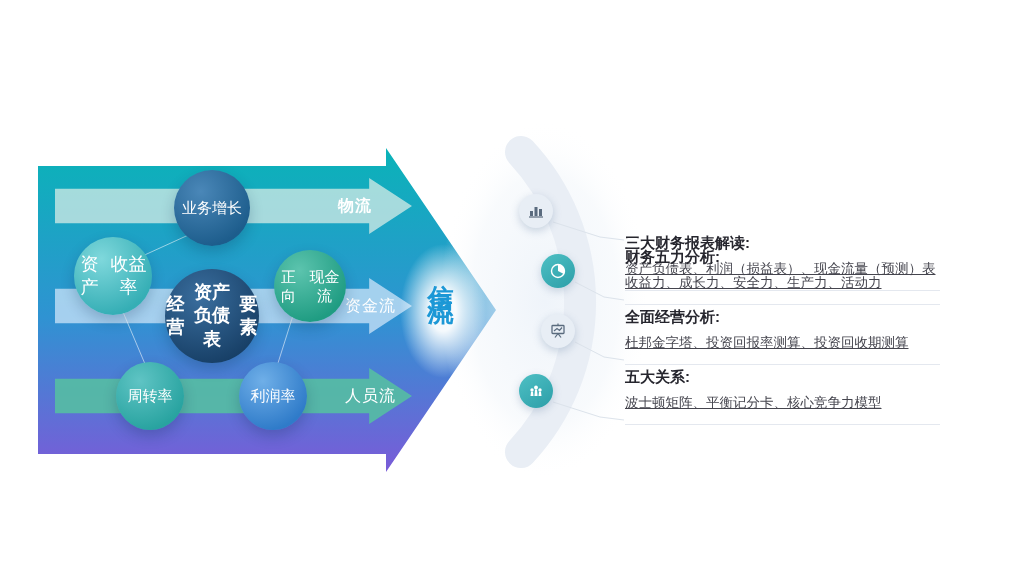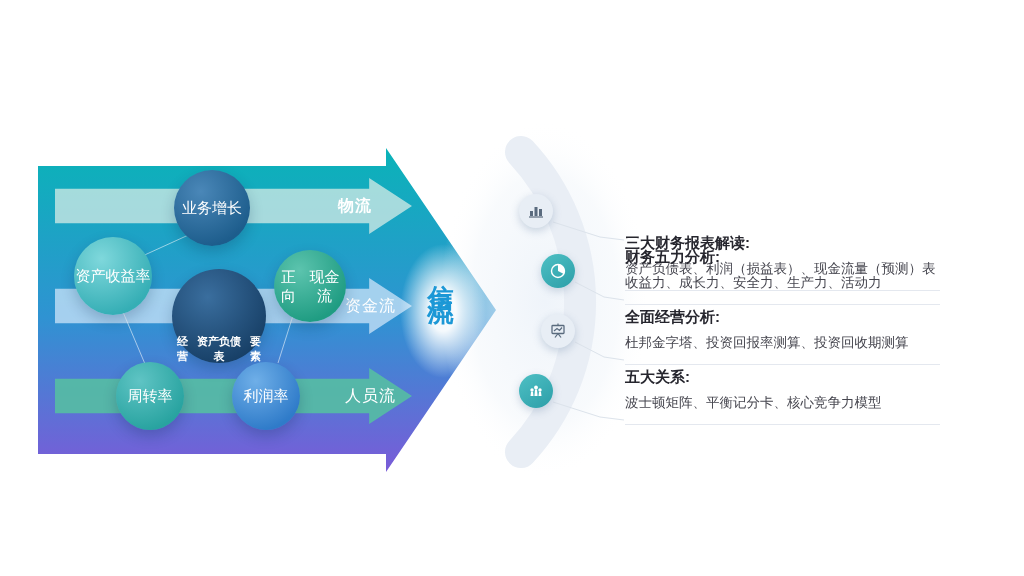--- a/index.html
+++ b/index.html
@@ -34,45 +34,45 @@
   .info-flow { position:absolute; left:424px; top:264px; z-index:3;
                writing-mode:vertical-rl; text-orientation:upright;
                font-size:26px; font-weight:bold; color:#1c98d6; letter-spacing:6px; }
 
   
   .bubble { position:absolute; border-radius:50%; color:#fff; z-index:4;
             display:flex; flex-direction:row; align-items:center; justify-content:center;
             text-align:center; line-height:1.3; box-shadow:0 6px 14px rgba(10,30,70,0.22); }
   .b-business { left:174px; top:170px; width:76px; height:76px; font-size:15px;
                 background:radial-gradient(circle at 35% 28%,#4a87b8,#1d5d8c 75%); }
-  .b-roa      { left:74px;  top:237px; width:78px; height:78px; font-size:15px;
+  .b-roa      { left:74px;  top:237px; width:78px; height:78px; font-size:18px;
                 background:radial-gradient(circle at 35% 28%,#7fd8dc,#35aeb5 75%); }
-  .b-center   { left:172px; top:269px; width:94px; height:94px; font-size:11px; font-weight:bold;
-                background:radial-gradient(circle at 38% 30%,#3a6e9e,#173f66 78%);align-items:flex-end; }
+  .b-center   { left:165px; top:269px; width:94px; height:94px; font-size:18px; font-weight:bold;
+                background:radial-gradient(circle at 38% 30%,#3a6e9e,#173f66 78%); }
   .b-cash     { left:274px; top:250px; width:72px; height:72px; font-size:15px;
                 background:radial-gradient(circle at 35% 28%,#5cc4ae,#1f9c82 75%); }
   .b-turnover { left:116px; top:362px; width:68px; height:68px; font-size:15px;
                 background:radial-gradient(circle at 35% 28%,#5fc4c4,#28a3a0 75%); }
-  .b-profit   { left:232px; top:362px; width:68px; height:68px; font-size:15px;
+  .b-profit   { left:239px; top:362px; width:68px; height:68px; font-size:15px;
                 background:radial-gradient(circle at 35% 28%,#6fafe8,#2f7bc9 75%); }
 
   
   .icon-circle { position:absolute; width:34px; height:34px; border-radius:50%; z-index:4;
                  display:flex; align-items:center; justify-content:center;
                  box-shadow:0 3px 8px rgba(80,110,150,0.28); }
   .icon-light { background:#e8eef5; }
   .icon-teal  { background:linear-gradient(145deg,#4ec0c4,#2c9ea8); }
   .ic1 { left:519px; top:194px; } .ic2 { left:541px; top:254px; }
   .ic3 { left:541px; top:314px; } .ic4 { left:519px; top:374px; }
 
   
   .info-item { position:absolute; left:625px; width:315px; z-index:4; border-bottom:1px solid #e4e8ef; }
   .it1 { top:188px;margin-top:46px; } .it2 { top:248px; } .it3 { top:308px; } .it4 { top:368px; }
   .info-title { font-size:15px; font-weight:bold; color:#26262e; margin-bottom:7px; white-space:nowrap; }
-  .info-desc  { font-size:13.5px; color:#45454e; padding-bottom:12px; white-space:nowrap; }
+  .info-desc  { font-size:13.5px; color:#45454e; padding-bottom:12px; white-space:nowrap;text-decoration:underline; }
 </style>
 </head>
 <body>
 
 <div class="canvas">
 
   <div class="big-arrow">
     <div class="band band1">
       <span class="band-label">物流</span>
     </div>

